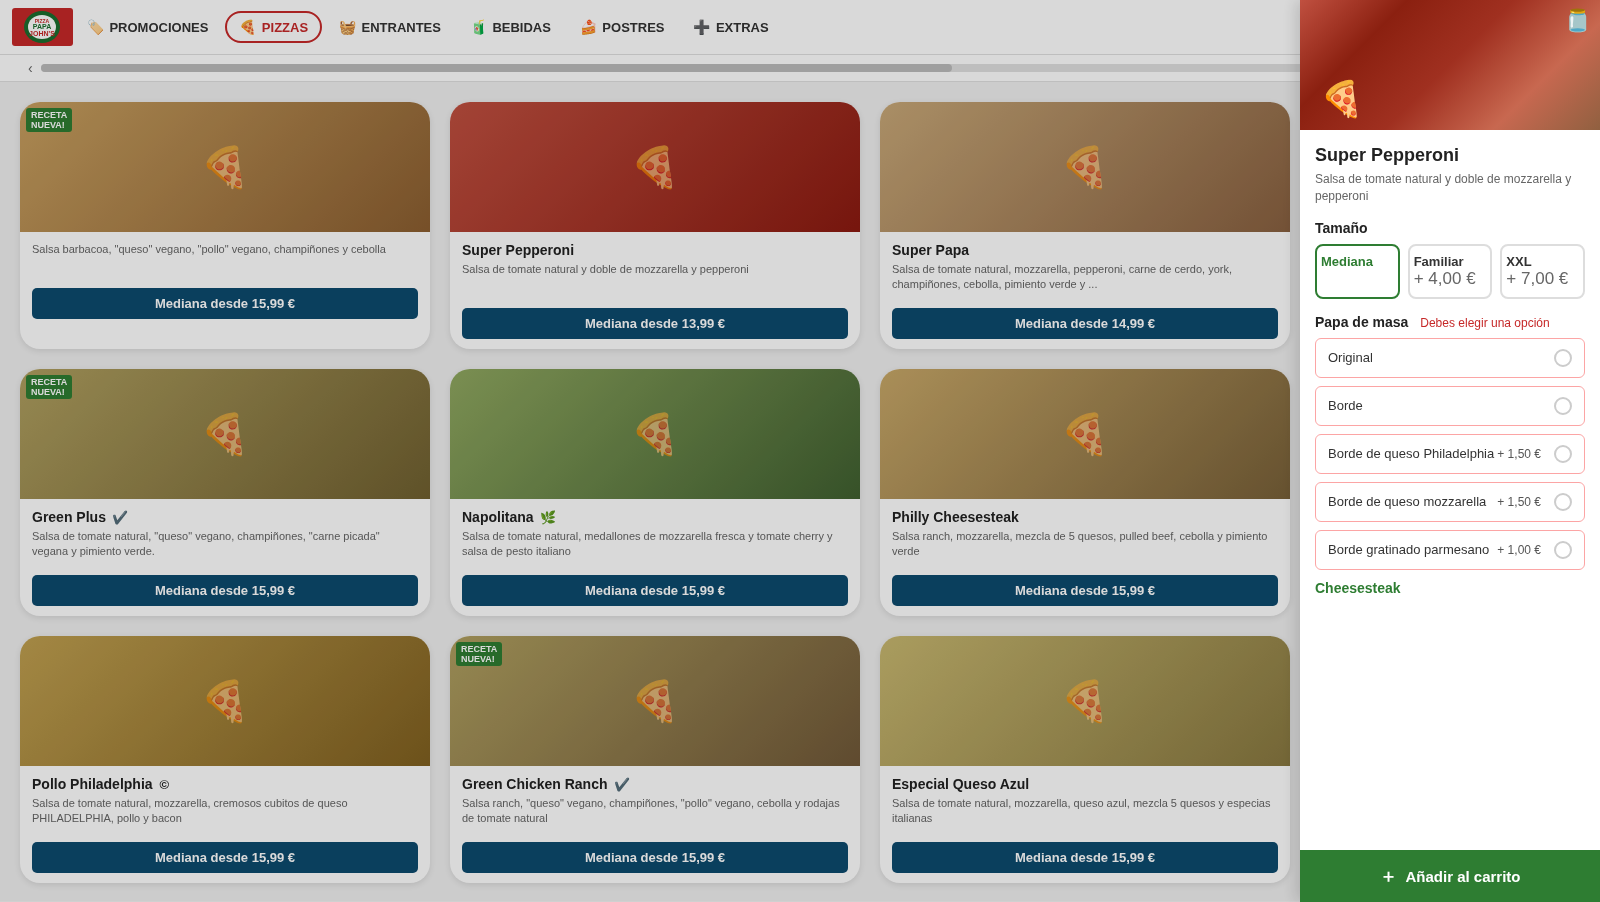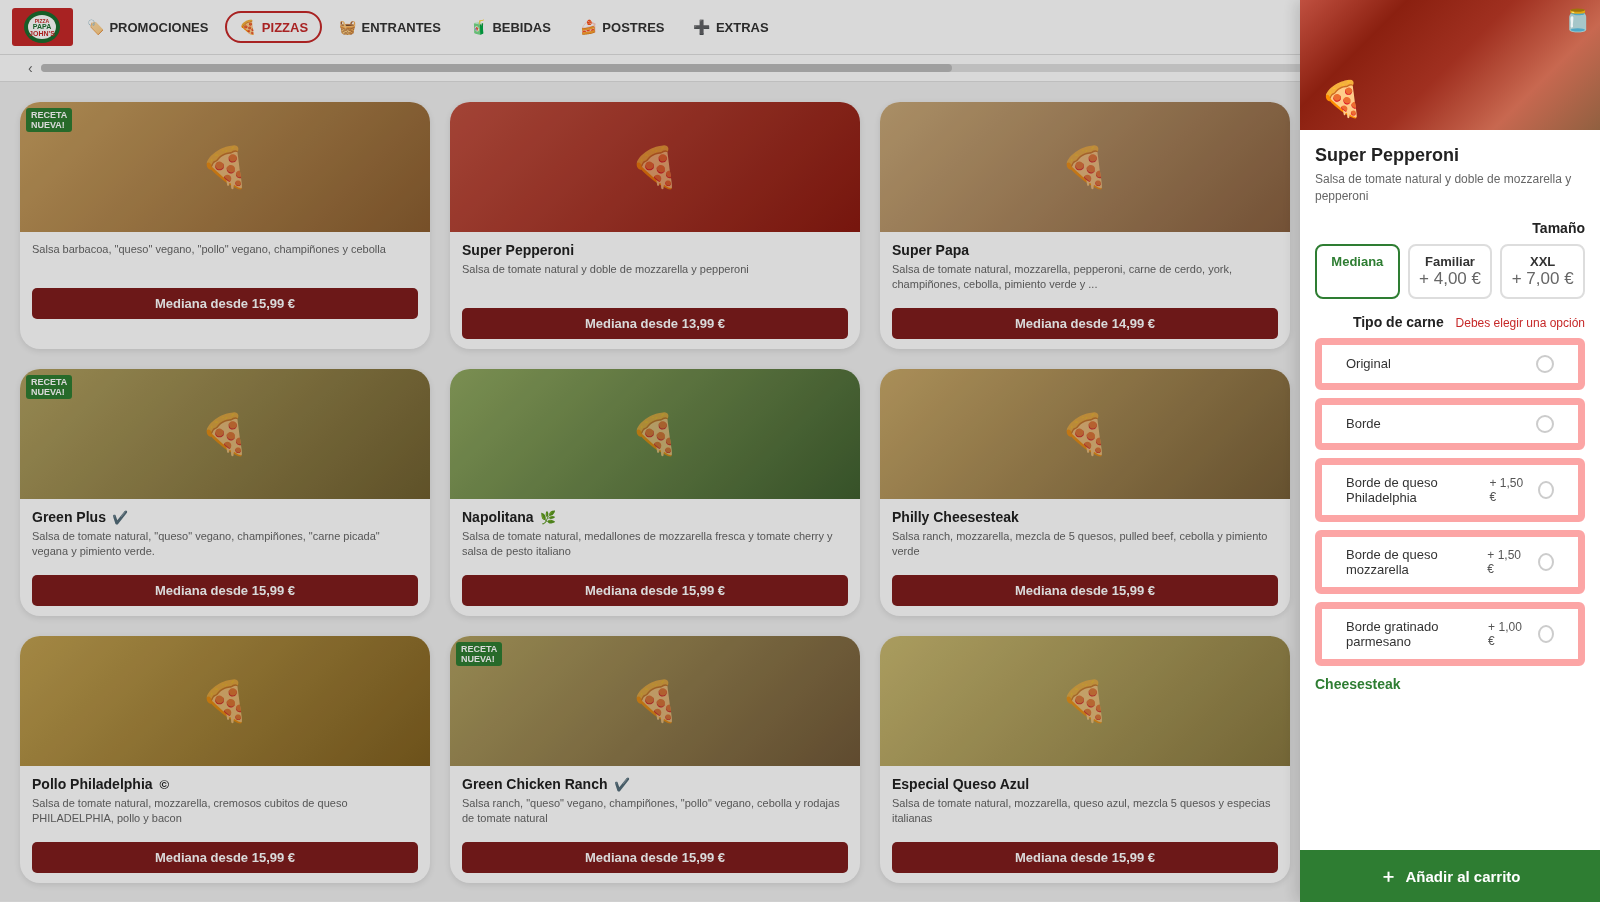--- a/index.html
+++ b/index.html
@@ -150,21 +150,21 @@
     }
     .pizza-name-icon { font-size: 13px; margin-left: 3px; }
     .pizza-desc {
       font-size: 11px;
       color: #666;
       line-height: 1.4;
       margin-bottom: 10px;
       min-height: 36px;
     }
     .pizza-btn {
-      background: #7f1d1d;
+      background: #0c4a6e;
       color: #fff;
       border: none;
       border-radius: 5px;
       width: 100%;
       padding: 8px 0;
       font-size: 13px;
       font-weight: bold;
       cursor: pointer;
       text-align: center;
     }
@@ -249,62 +249,61 @@
       font-size: 12px;
       color: #666;
       line-height: 1.4;
       margin-bottom: 15px;
     }
     .section-title {
       font-size: 14px;
       font-weight: bold;
       color: #222;
       margin-bottom: 8px;
-      text-align: right;
     }
     .required-label {
       color: #c62828;
       font-size: 12px;
       margin-left: 8px;
       font-weight: normal;
     }
 
     
     .size-options {
       display: flex;
       gap: 8px;
       margin-bottom: 15px;
     }
     .size-btn {
       flex: 1;
       border: 2px solid #ddd;
       border-radius: 8px;
       padding: 8px 4px;
-      text-align: center;
+      text-align: left;
       cursor: pointer;
       font-size: 12px;
       color: #333;
       background: #fff;
     }
     .size-btn.selected {
       border-color: #2e7d32;
       color: #2e7d32;
     }
     .size-btn .size-name { font-weight: bold; font-size: 13px; }
     .size-btn .size-price { font-size: 17px; color: #666; }
     .size-btn.selected .size-name { color: #2e7d32; }
 
     
     .masa-option {
       display: flex;
       align-items: center;
       justify-content: space-between;
-      border: 7px solid #fca5a5;
+      border: 1px solid #fca5a5;
       border-radius: 6px;
-      padding: 10px 24px;
+      padding: 10px 12px;
       margin-bottom: 8px;
       cursor: pointer;
     }
     .masa-label { font-size: 13px; color: #333; }
     .masa-price { font-size: 12px; color: #555; margin-right: 8px; }
     .radio-circle {
       width: 18px;
       height: 18px;
       border-radius: 50%;
       border: 2px solid #ccc;
@@ -582,21 +581,21 @@
   </div>
           <div class="size-btn">
     <div class="size-name">XXL</div>
     <div class="size-price">+ 7,00 €</div>
   </div>
         </div>
     </div>
 
     <div>
       <div class="section-title">
-        <span>Tipo de carne</span>
+        <span>Papa de masa</span>
         <span class="required-label">Debes elegir una opción</span>
       </div>
       <div id="masa-options">
           <div class="masa-option">
     <span class="masa-label">Original</span>
     <div style="display:flex;align-items:center;gap:5px;">
 
       <div class="radio-circle "></div>
     </div>
   </div>

